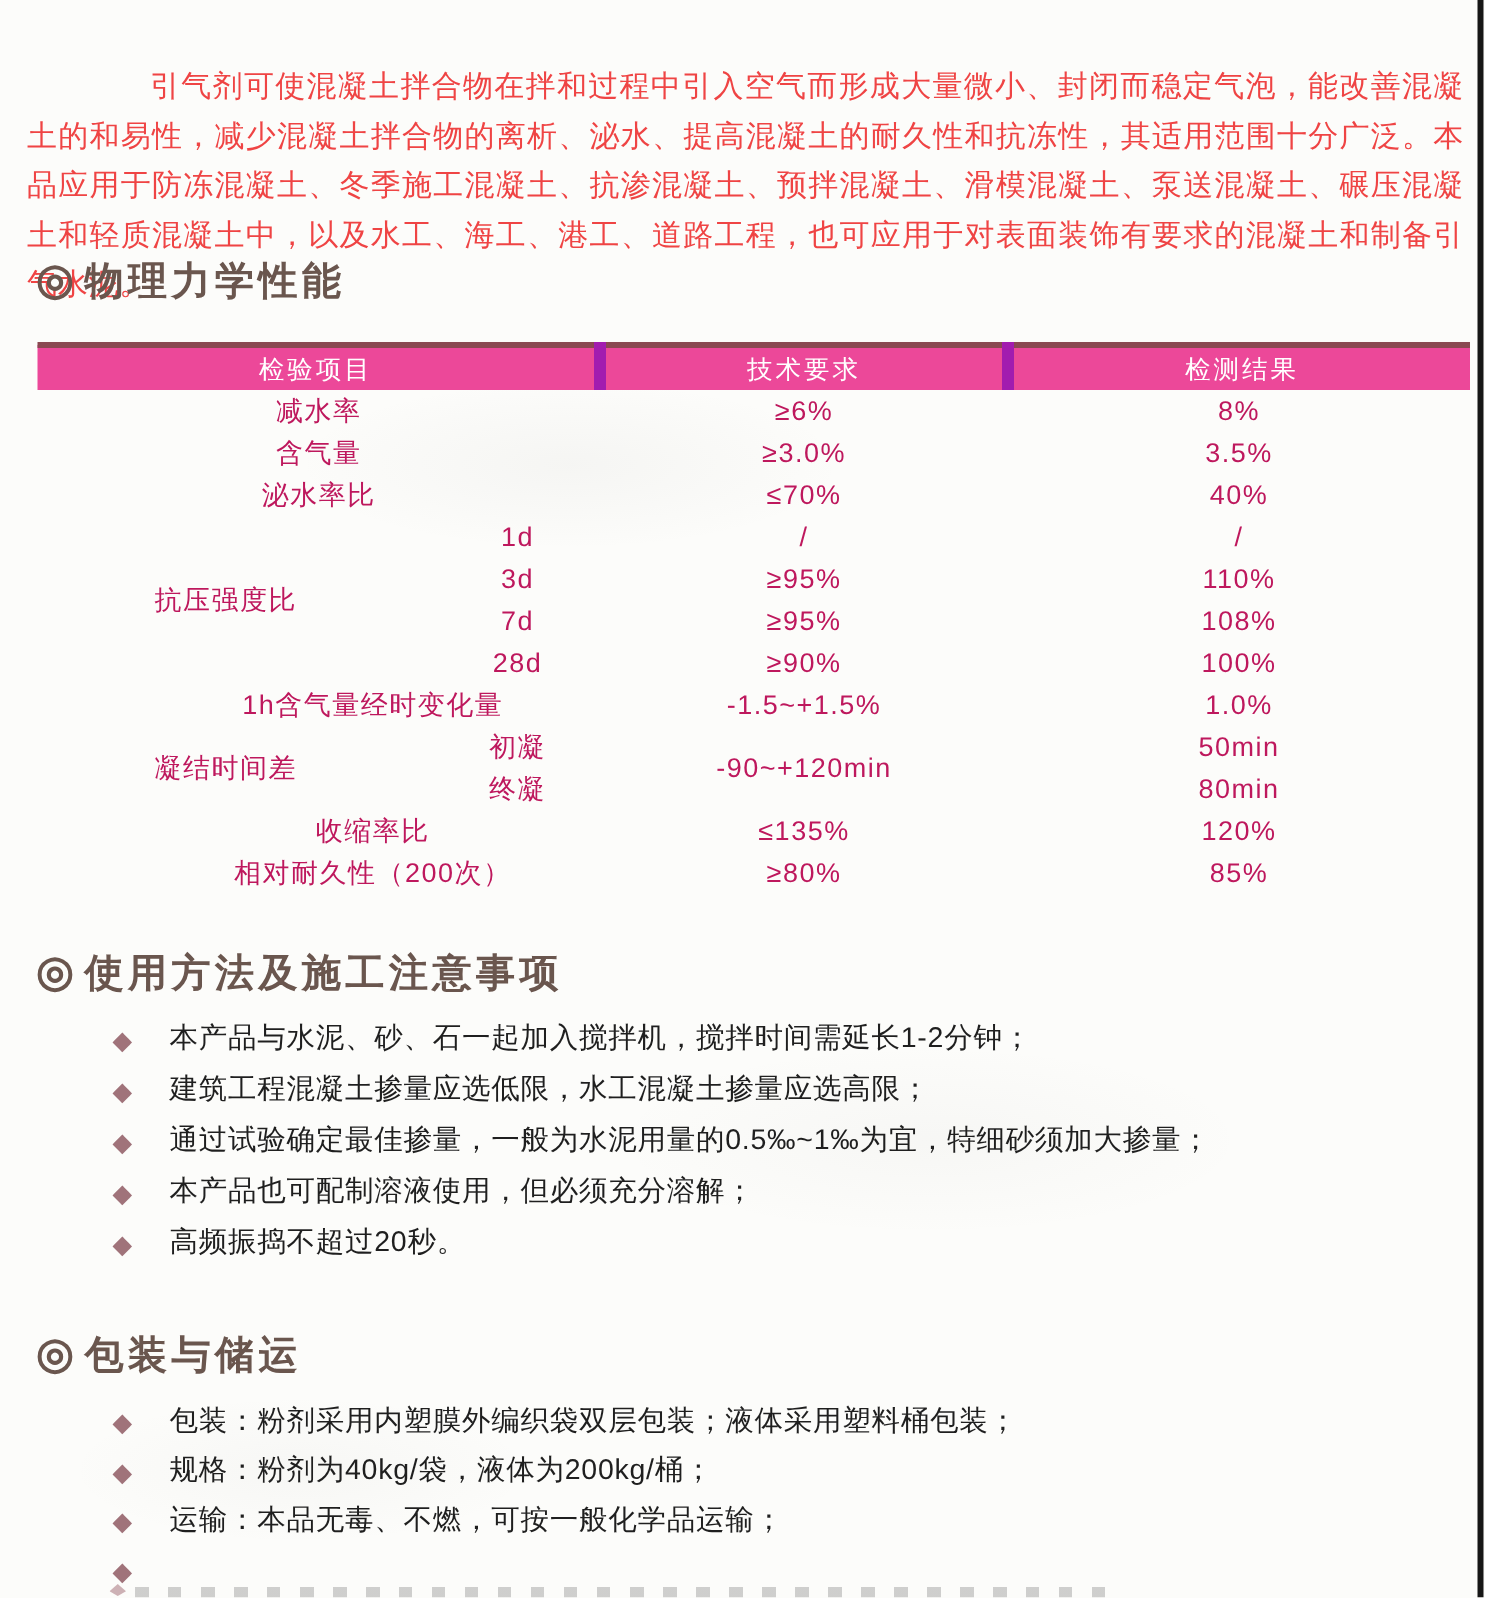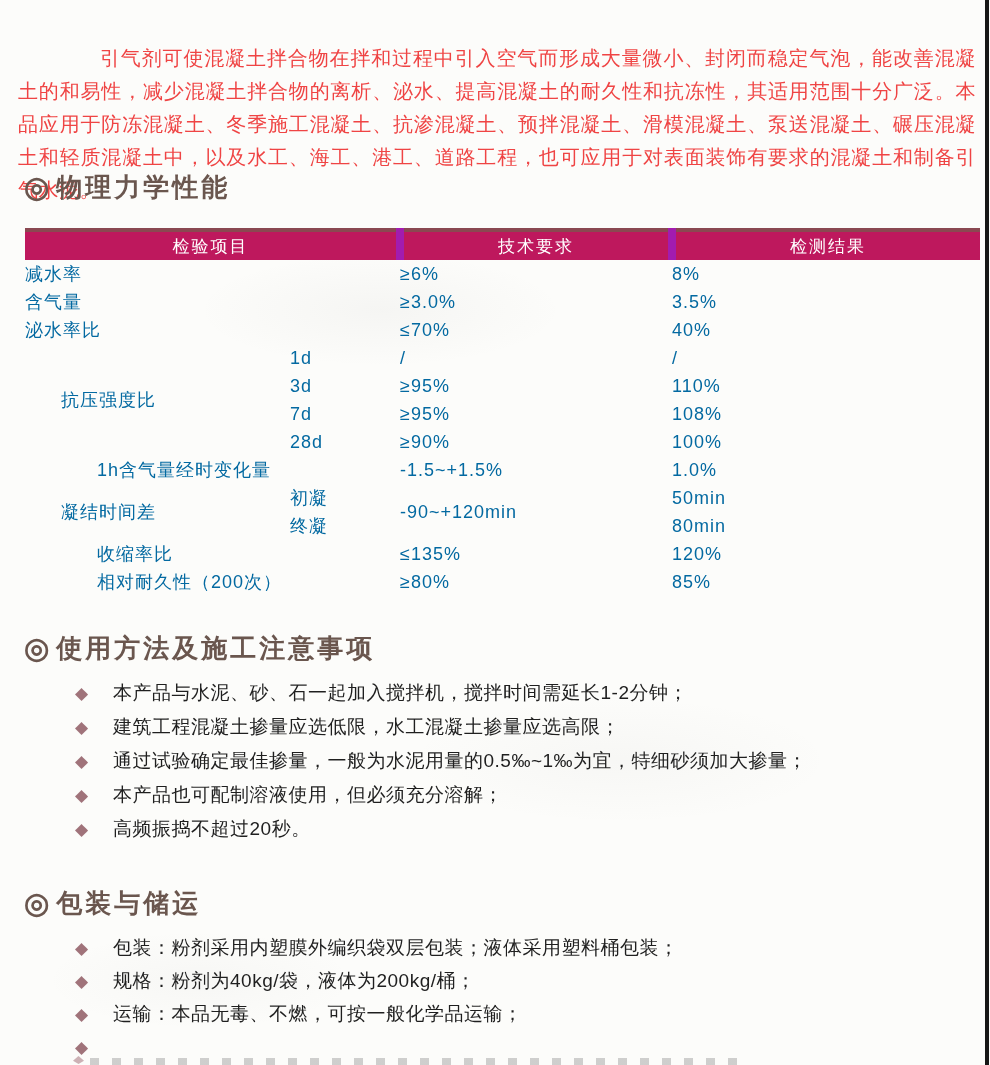--- a/index.html
+++ b/index.html
@@ -26,27 +26,27 @@
   .heading-text{font-size:26px;letter-spacing:3px;}
   #heading-physical{top:170px;}
   #heading-usage{top:631px;}
   #heading-packaging{top:886px;}
 
   table.perf{
     position:absolute;left:25px;top:228px;width:955px;
     border-collapse:collapse;table-layout:fixed;
   }
   table.perf thead th{
-    background:#be185d;color:#ffffff;font-weight:normal;
+    background:#ec4899;color:#ffffff;font-weight:normal;
     font-size:17px;height:26px;letter-spacing:2px;
     border-top:4px solid #8a4851;
   }
   table.perf thead th.div{border-left:8px solid #a21caf;}
   table.perf tbody td{
-    height:28px;font-size:18px;color:#0369a1;
+    height:28px;text-align:center;font-size:18px;color:#be185d;
     padding:0;letter-spacing:1px;vertical-align:middle;
   }
   td.group-label{padding-left:36px !important;}
   td.sub-label{padding-left:50px !important;}
   td.shift{padding-left:72px !important;}
 
   .bullet-list{position:absolute;left:75px;margin:0;padding:0;list-style:none;}
   #usage-list{top:681px;width:880px;}
   #packaging-list{top:936px;width:880px;}
   .bullet-list li{

